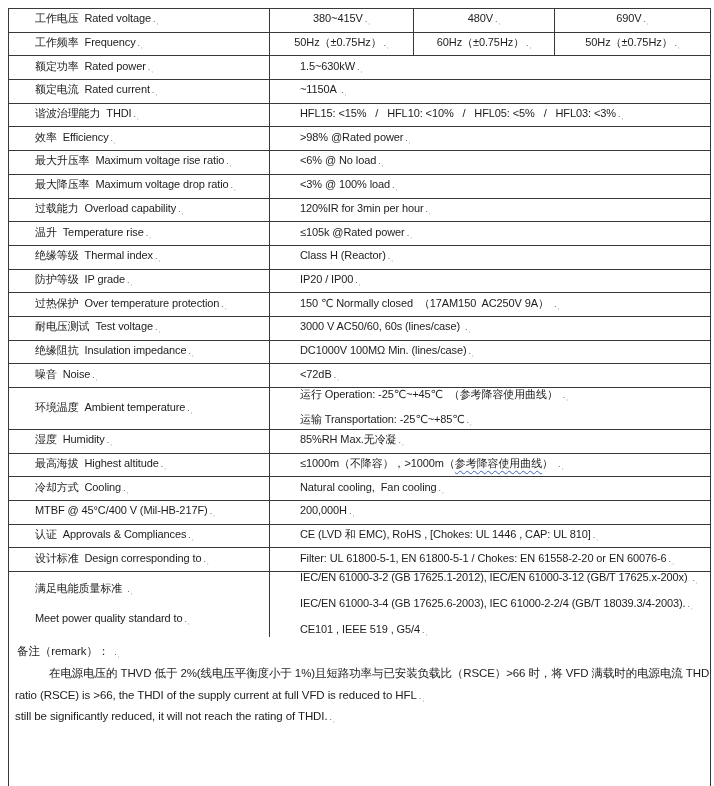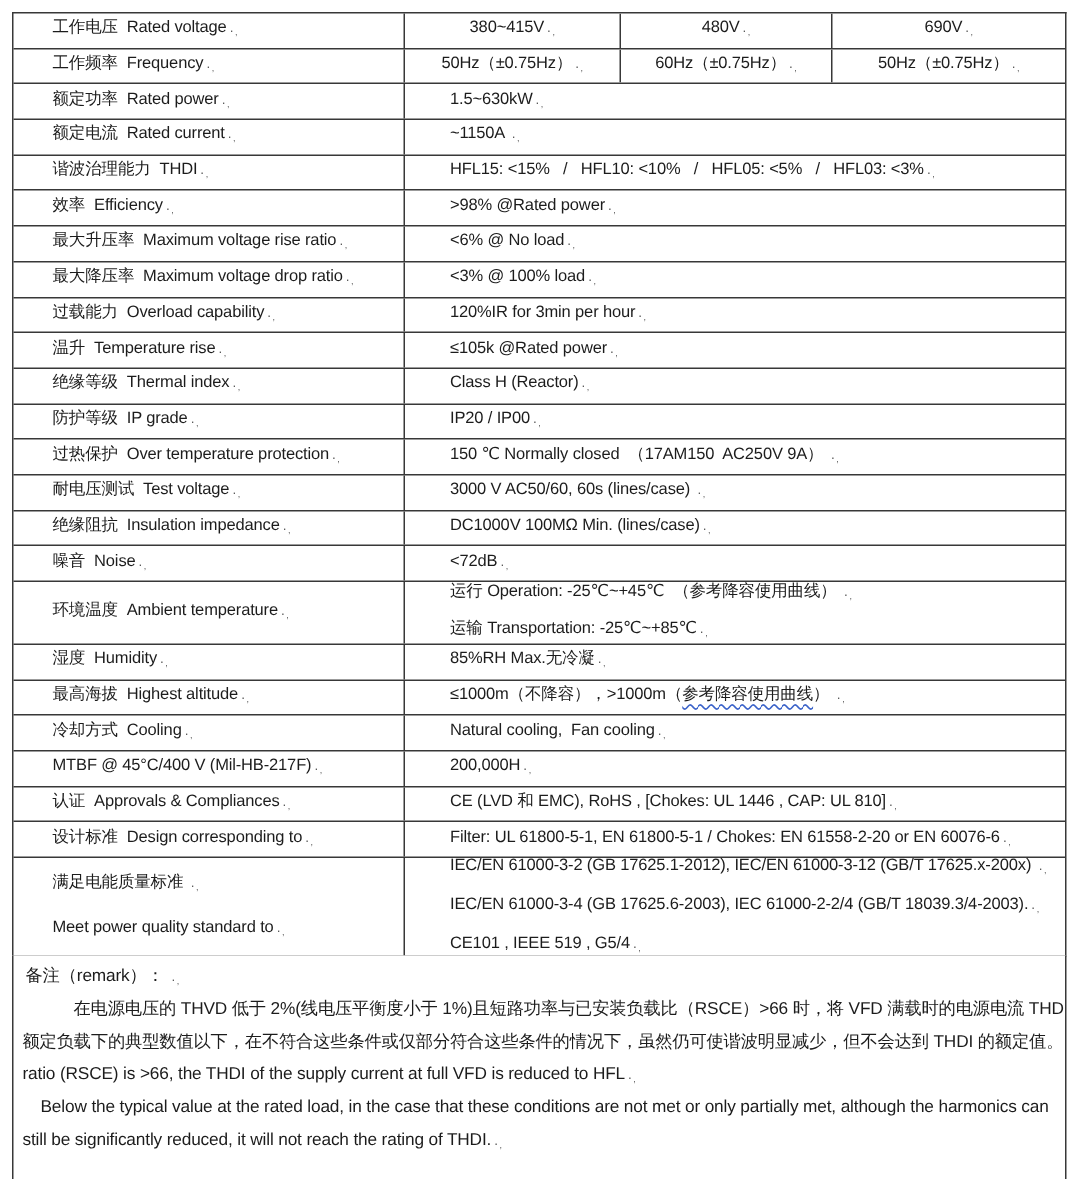--- a/index.html
+++ b/index.html
@@ -259,17 +259,15 @@
       <div class="cell value">
         <div class="line" style="line-height: 22px;">IEC/EN 61000-3-2 (GB 17625.1-2012), IEC/EN 61000-3-12 (GB/T 17625.x-200x) <span class="pm">.<span class="pm2">,</span></span></div>
         <div class="line" style="line-height: 22px;">IEC/EN 61000-3-4 (GB 17625.6-2003), IEC 61000-2-2/4 (GB/T 18039.3/4-2003).<span class="pm">.<span class="pm2">,</span></span></div>
         <div class="line" style="line-height: 22px;">CE101 , IEEE 519 , G5/4<span class="pm">.<span class="pm2">,</span></span></div>
       </div>
     </div>
   </div>
 <div class="remark">
     <div class="line" style="padding-left: 2px;">备注（remark）： <span class="pm">.<span class="pm2">,</span></span></div>
     <div class="line" style="padding-left: 34px;">在电源电压的 THVD 低于 2%(线电压平衡度小于 1%)且短路功率与已安装负载比（RSCE）&gt;66 时，将 VFD 满载时的电源电流 THDI 降低到 HFL</div>
-    <div class="line" style="padding-left: 0px;">额定负载下的典型数值以下，在不符合这些条件或仅部分符合这些条件的情况下，虽然仍可使谐波明显减少，但不会达到 THDI 的额定值。 </div>
     <div class="line" style="padding-left: 0px;">ratio (RSCE) is &gt;66, the THDI of the supply current at full VFD is reduced to HFL<span class="pm">.<span class="pm2">,</span></span></div>
-    <div class="line" style="padding-left: 12px;">Below the typical value at the rated load, in the case that these conditions are not met or only partially met, although the harmonics can</div>
     <div class="line" style="padding-left: 0px;">still be significantly reduced, it will not reach the rating of THDI.<span class="pm">.<span class="pm2">,</span></span></div>
   </div>
 
 </body></html>

